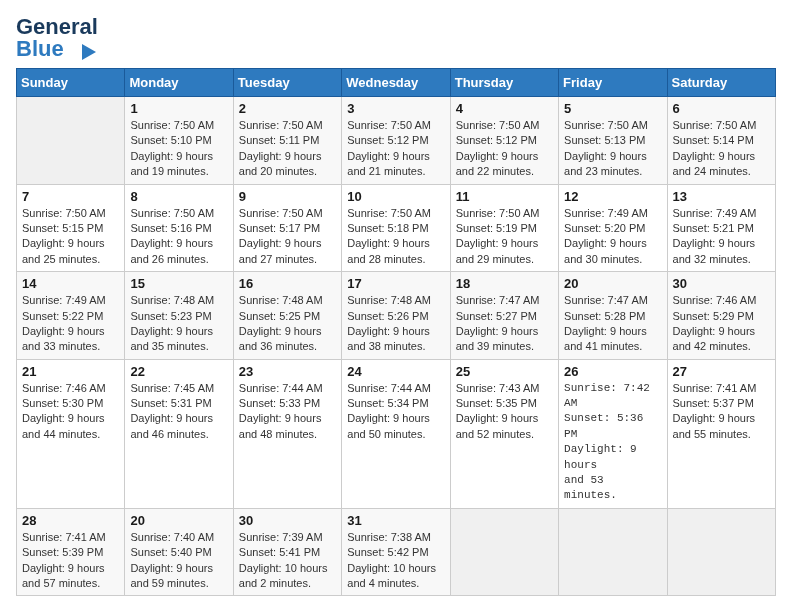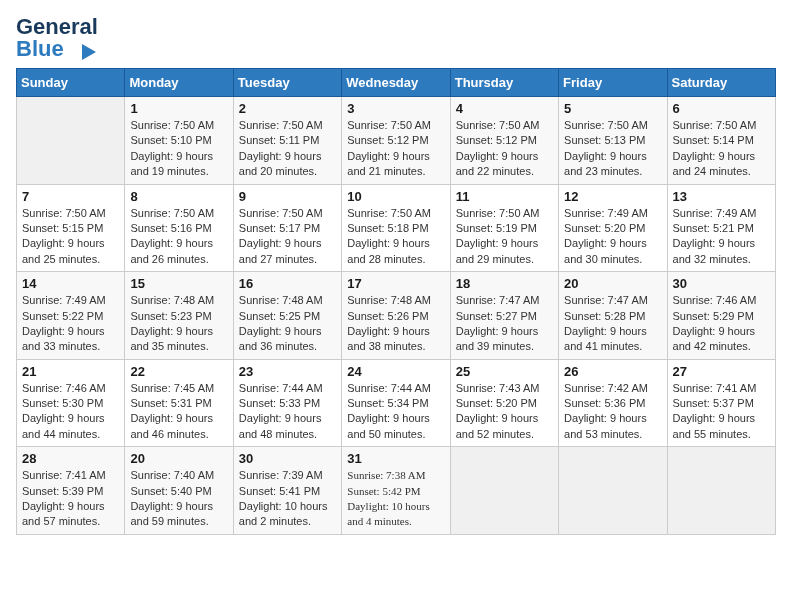--- a/index.html
+++ b/index.html
@@ -300,27 +300,27 @@
         <td>
           <span class="day-number">24</span>
           <div class="day-info" style="white-space: pre-line;">Sunrise: 7:44 AM
 Sunset: 5:34 PM
 Daylight: 9 hours
 and 50 minutes.</div>
         </td>
         <td>
           <span class="day-number">25</span>
           <div class="day-info" style="white-space: pre-line;">Sunrise: 7:43 AM
-Sunset: 5:20 PM
+Sunset: 5:35 PM
 Daylight: 9 hours
 and 52 minutes.</div>
         </td>
         <td>
           <span class="day-number">26</span>
-          <div class="day-info" style="white-space: pre-line;">Sunrise: 7:42 AM
+          <div class="day-info" style="white-space: pre-line; font-family: Liberation Mono, monospace;">Sunrise: 7:42 AM
 Sunset: 5:36 PM
 Daylight: 9 hours
 and 53 minutes.</div>
         </td>
         <td>
           <span class="day-number">27</span>
           <div class="day-info" style="white-space: pre-line;">Sunrise: 7:41 AM
 Sunset: 5:37 PM
 Daylight: 9 hours
 and 55 minutes.</div>
@@ -343,21 +343,21 @@
         </td>
         <td>
           <span class="day-number">30</span>
           <div class="day-info" style="white-space: pre-line;">Sunrise: 7:39 AM
 Sunset: 5:41 PM
 Daylight: 10 hours
 and 2 minutes.</div>
         </td>
         <td>
           <span class="day-number">31</span>
-          <div class="day-info" style="white-space: pre-line; font-family: Liberation Serif, serif;">Sunrise: 7:38 AM
+          <div class="day-info" style="white-space: pre-line;">Sunrise: 7:38 AM
 Sunset: 5:42 PM
 Daylight: 10 hours
 and 4 minutes.</div>
         </td>
         <td class="empty-cell"></td>
         <td class="empty-cell"></td>
         <td class="empty-cell"></td>
       </tr>
     </tbody>
 </table>

